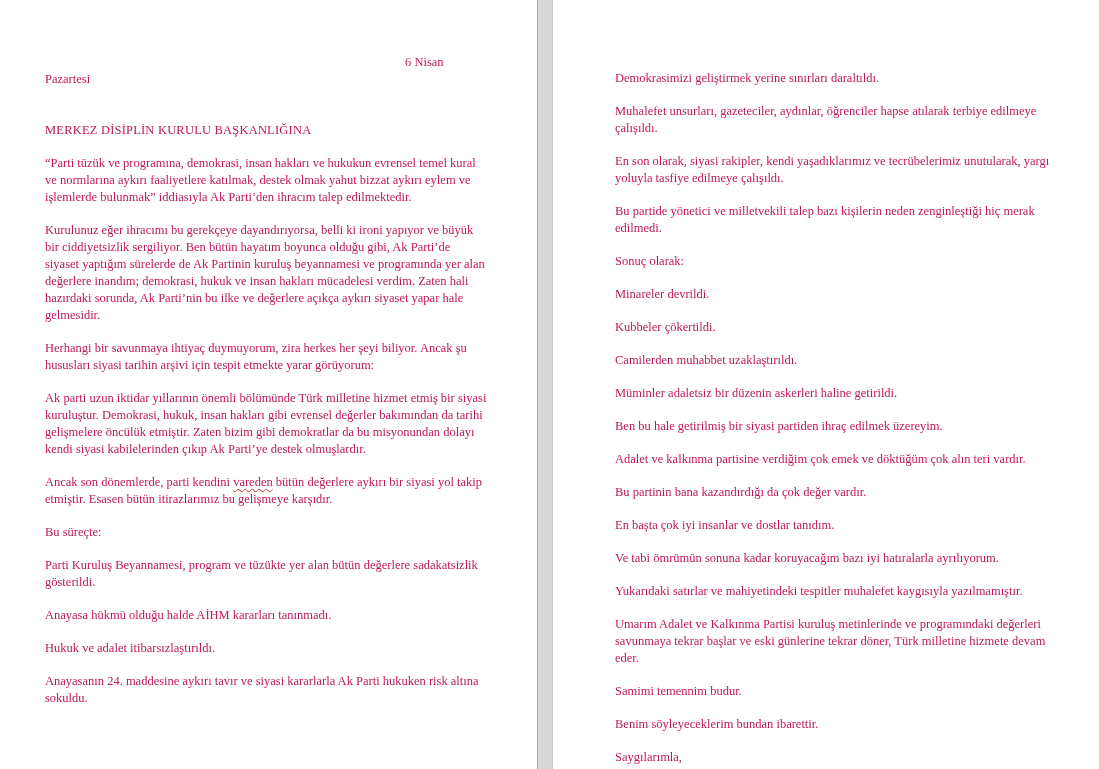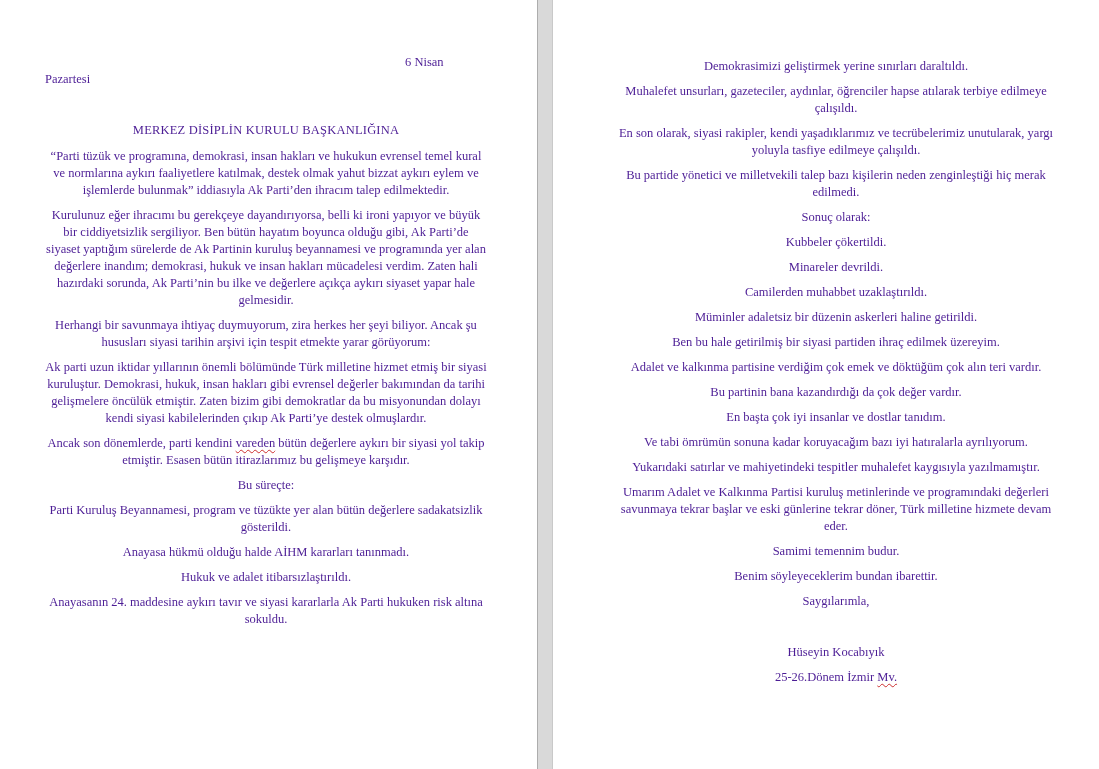--- a/index.html
+++ b/index.html
@@ -9,21 +9,21 @@
     width: 1099px;
     height: 769px;
     overflow: hidden;
   }
   .viewport {
     display: flex;
     flex-direction: row;
     width: 1099px;
     height: 769px;
     font-family: "Liberation Serif", "DejaVu Serif", serif;
-    color: #4c1d95;
+    color: #be185d;
     background: #ffffff;
   }
   .page {
     background: #ffffff;
     box-sizing: border-box;
     font-size: 12.5px;
     line-height: 17px;
   }
   .page-left {
     width: 537px;
@@ -36,21 +36,21 @@
   }
   .gutter {
     flex: 0 0 auto;
     width: 16px;
     background: #d9d9d9;
     border-left: 1px solid #adadad;
     border-right: 1px solid #c9c9c9;
     box-sizing: border-box;
   }
   .text-col { max-width: 442px; }
-  p { margin: 4px 0 8px 0; text-align: center; }
+  p { margin: 16px 0 8px 0; }
   .date-block { margin: 0 0 0 0; }
   .date-line { padding-left: 360px; }
   .heading {
     margin-top: 34px;
     margin-bottom: 9px;
     letter-spacing: 0.2px;
   }
   .misspelled {
     text-decoration-line: underline;
     text-decoration-style: wavy;
@@ -91,22 +91,22 @@
 
   <div class="gutter"></div>
 
   <div class="page page-right">
     <div class="text-col">
       <p>Demokrasimizi geliştirmek yerine sınırları daraltıldı.</p>
       <p>Muhalefet unsurları, gazeteciler, aydınlar, öğrenciler hapse atılarak terbiye edilmeye çalışıldı.</p>
       <p>En son olarak, siyasi rakipler, kendi yaşadıklarımız ve tecrübelerimiz unutularak, yargı yoluyla tasfiye edilmeye çalışıldı.</p>
       <p>Bu partide yönetici ve milletvekili talep bazı kişilerin neden zenginleştiği hiç merak edilmedi.</p>
       <p>Sonuç olarak:</p>
+      <p>Minareler devrildi.</p>
       <p>Kubbeler çökertildi.</p>
-      <p>Minareler devrildi.</p>
       <p>Camilerden muhabbet uzaklaştırıldı.</p>
       <p>Müminler adaletsiz bir düzenin askerleri haline getirildi.</p>
       <p>Ben bu hale getirilmiş bir siyasi partiden ihraç edilmek üzereyim.</p>
       <p>Adalet ve kalkınma partisine verdiğim çok emek ve döktüğüm çok alın teri vardır.</p>
       <p>Bu partinin bana kazandırdığı da çok değer vardır.</p>
       <p>En başta çok iyi insanlar ve dostlar tanıdım.</p>
       <p>Ve tabi ömrümün sonuna kadar koruyacağım bazı iyi hatıralarla ayrılıyorum.</p>
       <p>Yukarıdaki satırlar ve mahiyetindeki tespitler muhalefet kaygısıyla yazılmamıştır.</p>
       <p>Umarım Adalet ve Kalkınma Partisi kuruluş metinlerinde ve programındaki değerleri savunmaya tekrar başlar ve eski günlerine tekrar döner, Türk milletine hizmete devam eder.</p>
       <p>Samimi temennim budur.</p>

